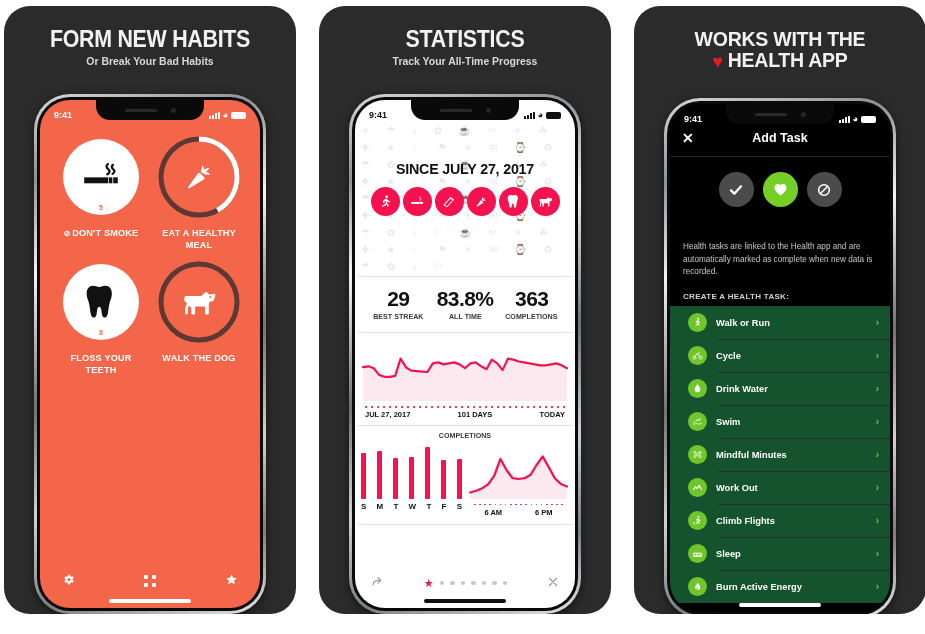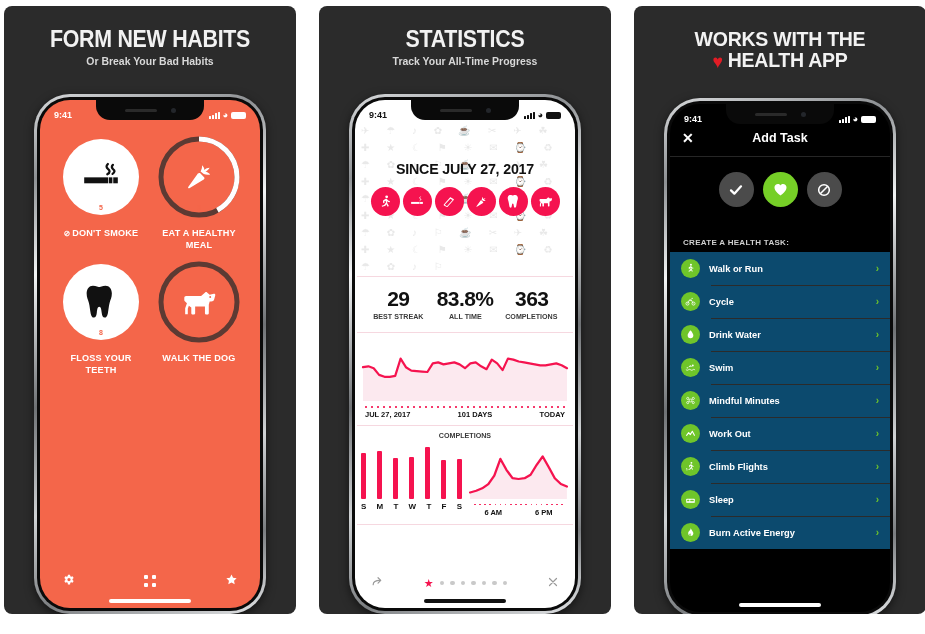--- a/index.html
+++ b/index.html
@@ -16,21 +16,21 @@
     display: flex;
     gap: 23px;
     padding: 6px 4px 10px 4px;
   }
   
   .panel {
     position: relative;
     width: 292px;
     height: 608px;
     background: #2b2b2b;
-    border-radius: 8px;
+    border-radius: 26px;
     overflow: hidden;
     flex: 0 0 292px;
   }
   .panel-head {
     padding-top: 22px;
     text-align: center;
     color: #f2f2f2;
   }
   .panel-title {
     font-size: 23px;
@@ -320,21 +320,21 @@
     line-height: 1.55;
     color: #c6c6c6;
   }
   .sect-head {
     padding: 13px 13px 5px 13px;
     font-size: 8px;
     font-weight: 700;
     color: #cfcfcf;
     letter-spacing: 0.3px;
   }
-  .hlist { background: #0c4a6e; }
+  .hlist { background: #14532d; padding-left: 7px; }
   .hrow {
     display: flex;
     align-items: center;
     gap: 9px;
     padding: 7px 11px;
     position: relative;
   }
   .hrow + .hrow::before {
     content: "";
     position: absolute; top: 0; left: 41px; right: 0;
@@ -769,20 +769,21 @@
                 </svg>
               </span>
               <span class="type-btn">
                 <svg width="16" height="16" viewBox="0 0 24 24" fill="none" stroke="#fff" stroke-width="2.3">
                   <circle cx="12" cy="12" r="8"></circle>
                     <path d="M6.4 17.6 17.6 6.4"></path>
                 </svg>
               </span>
             </div>
 
+            <div class="desc">Health tasks are linked to the Health app and are automatically marked as complete when new data is recorded.</div>
             <div class="sect-head">CREATE A HEALTH TASK:</div>
 
             <div class="hlist" id="healthlist">
                 <div class="hrow">
                   <span class="hdot">
                     <svg width="11" height="11" viewBox="0 0 24 24" fill="#fff">
                       <circle cx="13" cy="4" r="2.2"></circle>
                       <path d="M11.8 7 8.6 9c-.5.3-.7.8-.6 1.3l.6 3.2 1.9-.4-.4-2.3 1.7-1 .6 2.9-2 3.3-2.8 1.6.9 1.6 3.3-1.9c.2-.1.4-.3.5-.5l1-1.7 1.9 3.9 1.7-.9-2.3-4.6-.5-3.1 1.5 1.5 2.6.3.2-1.9-2-.2-2.4-2.6c-.5-.5-1.2-.6-1.7-.3z"></path>
                     </svg>
                   </span>

